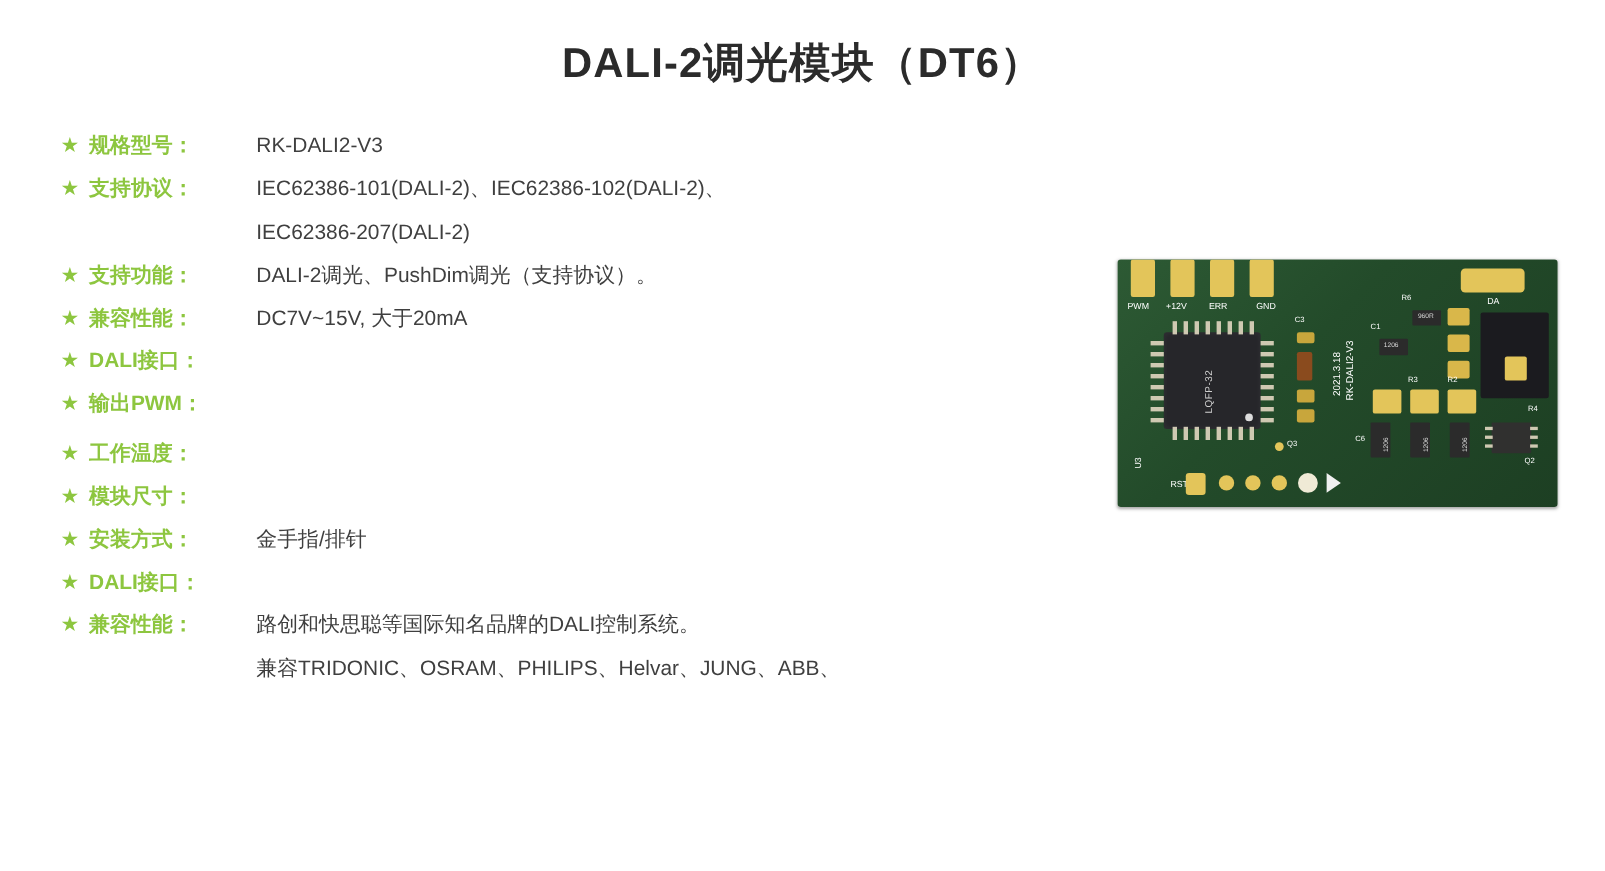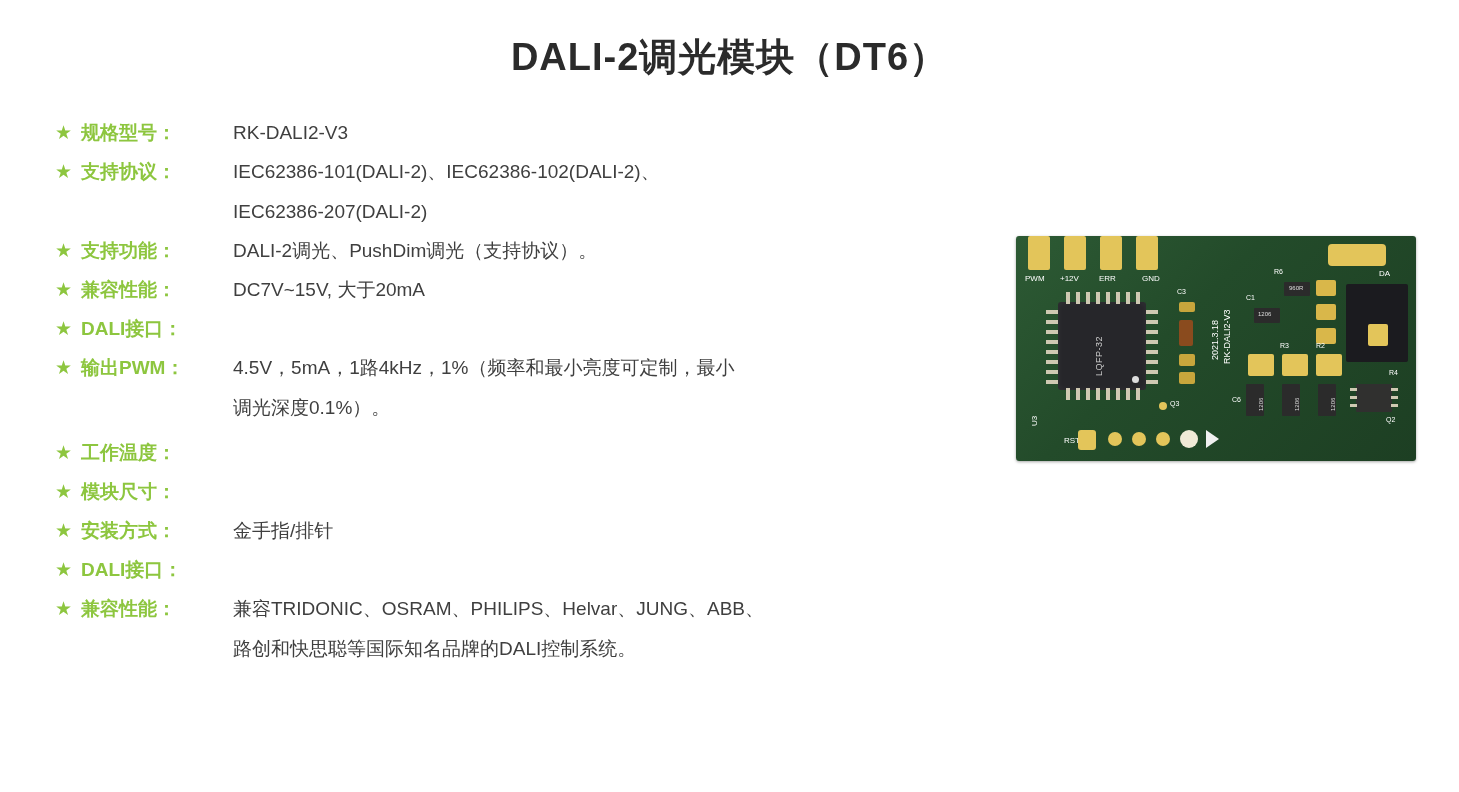--- a/index.html
+++ b/index.html
@@ -190,24 +190,20 @@
   </div>
 
   <div class="spec-row">
     <span class="star">★</span>
     <span class="spec-label">DALI接口：</span>
   </div>
 
   <div class="spec-row tall">
     <span class="star">★</span>
     <span class="spec-label">输出PWM：</span>
-    <span class="spec-value">
-      <span class="line">4.5V，5mA，1路4kHz，1%（频率和最小亮度可定制，最小</span>
-      <span class="line">调光深度0.1%）。</span>
-    </span>
   </div>
 
   <div class="spacer-6"></div>
 
   <div class="spec-row">
     <span class="star">★</span>
     <span class="spec-label">工作温度：</span>
   </div>
 
   <div class="spec-row">
@@ -225,42 +221,42 @@
 
   <div class="spec-row">
     <span class="star">★</span>
     <span class="spec-label">DALI接口：</span>
   </div>
 
   <div class="spec-row tall">
     <span class="star">★</span>
     <span class="spec-label">兼容性能：</span>
     <span class="spec-value">
+      <span class="line">路创和快思聪等国际知名品牌的DALI控制系统。</span>
       <span class="line">兼容TRIDONIC、OSRAM、PHILIPS、Helvar、JUNG、ABB、</span>
-      <span class="line">路创和快思聪等国际知名品牌的DALI控制系统。</span>
     </span>
   </div>
 
 </div>
 
 <div class="board-wrap">
   <div class="pcb">
 
     <div class="pad gold" style="left:12px;  top:0px; width:22px; height:34px;"></div>
     <div class="pad gold" style="left:48px;  top:0px; width:22px; height:34px;"></div>
     <div class="pad gold" style="left:84px;  top:0px; width:22px; height:34px;"></div>
     <div class="pad gold" style="left:120px; top:0px; width:22px; height:34px;"></div>
 
     <div class="silk" style="left:9px;  top:38px;">PWM</div>
     <div class="silk" style="left:44px; top:38px;">+12V</div>
     <div class="silk" style="left:83px; top:38px;">ERR</div>
     <div class="silk" style="left:126px;top:38px;">GND</div>
 
     <div class="pad gold" style="left:312px; top:8px; width:58px; height:22px; border-radius:4px;"></div>
-    <div class="silk" style="left:336px; top:33px;margin-left:27px;">DA</div>
+    <div class="silk" style="left:336px; top:33px;">DA</div>
 
     <div class="qfp" style="left:42px; top:66px; width:88px; height:88px;"></div>
     <div class="qfp-label rot90" style="left:78px; top:140px;">LQFP-32</div>
     <div class="circle-pad" style="left:116px; top:140px; width:7px; height:7px; background:#dddddd;"></div>
 
     <div class="pin" style="left:30px; top:74px;  width:12px; height:4px;"></div>
     <div class="pin" style="left:30px; top:84px;  width:12px; height:4px;"></div>
     <div class="pin" style="left:30px; top:94px;  width:12px; height:4px;"></div>
     <div class="pin" style="left:30px; top:104px; width:12px; height:4px;"></div>
     <div class="pin" style="left:30px; top:114px; width:12px; height:4px;"></div>

